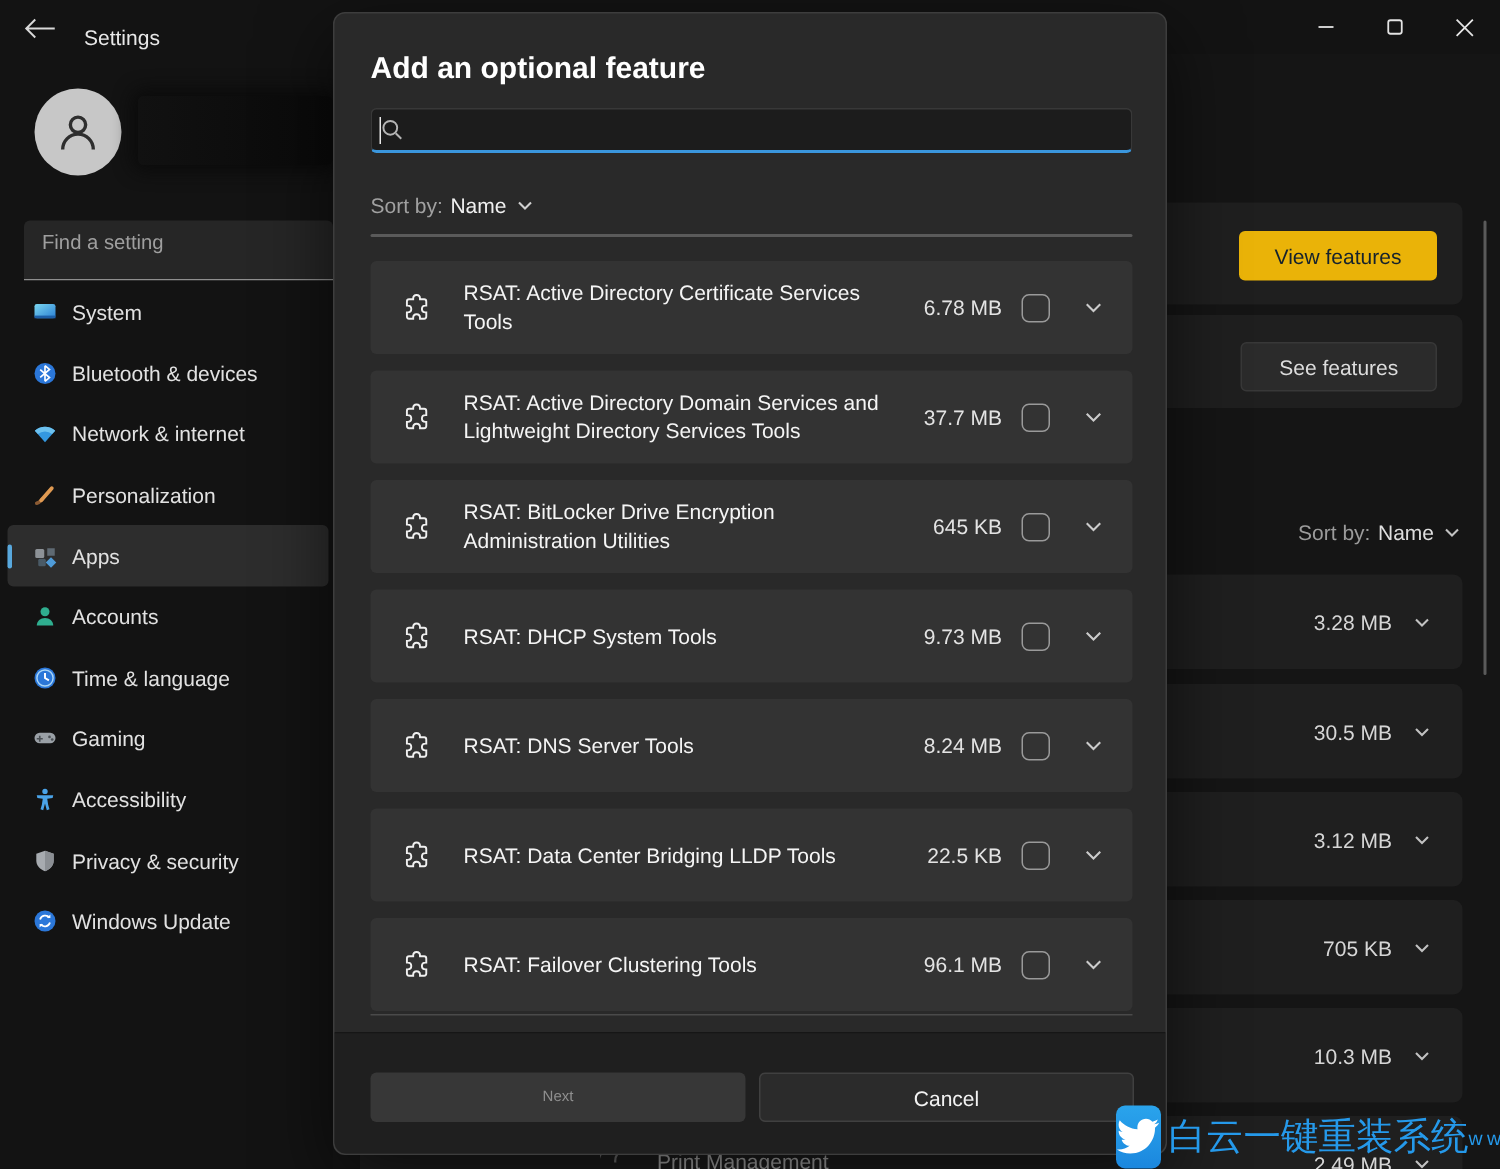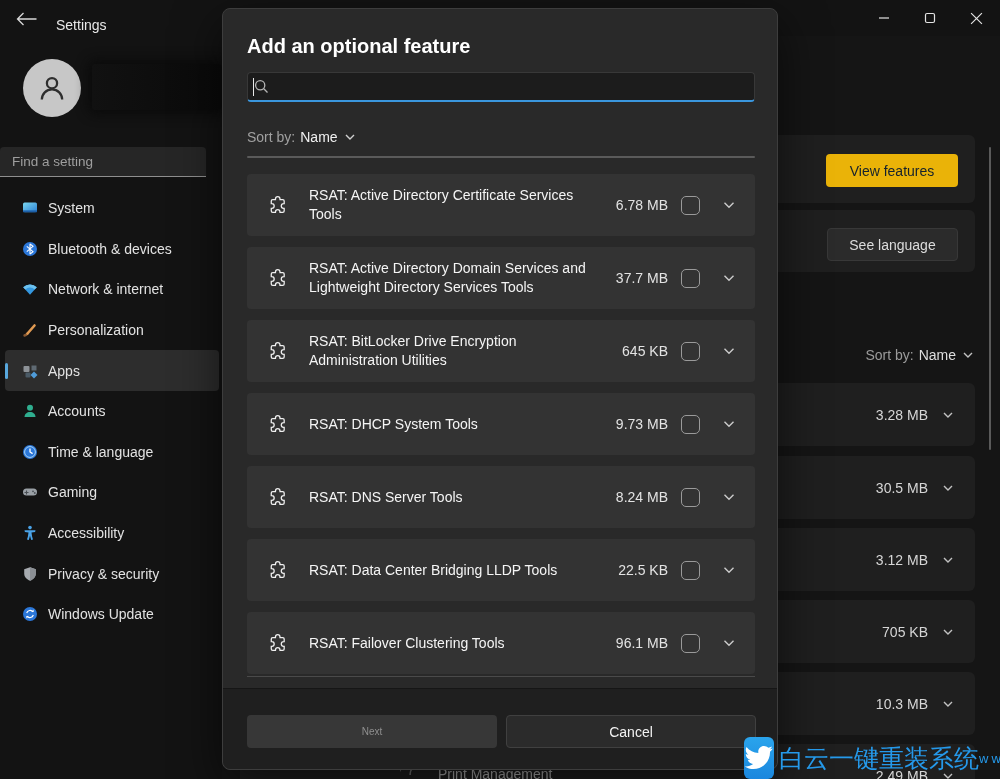--- a/index.html
+++ b/index.html
@@ -6,21 +6,21 @@
   html,body { width:1000px; height:779px; overflow:hidden; background:#131313; font-family:"Liberation Sans",sans-serif; }
   
   #titlebar { position:absolute; left:0; top:0; width:1000px; height:36px; }
   #back-btn { position:absolute; left:16px; top:12px; width:22px; height:14px; }
   #app-title { position:absolute; left:56px; top:17px; font-size:14px; color:#e8e8e8; }
   .winctl { position:absolute; top:0; width:46px; height:36px; display:flex; align-items:center; justify-content:center; color:#e3e3e3; }
   #min-btn { left:861px; } #max-btn { left:907px; } #close-btn { left:953px; }
   
   #avatar { position:absolute; left:23px; top:59px; width:58px; height:58px; border-radius:50%; background:#c7c7c7; display:flex; align-items:center; justify-content:center; }
   #redacted-name { position:absolute; left:92px; top:64px; width:130px; height:46px; background:linear-gradient(90deg,#111111,#0a0a0a); border-radius:4px; box-shadow:0 0 12px 4px rgba(10,10,10,.9); }
-  #find-setting { position:absolute; left:0; top:147px; width:206px; height:30px; background:#262626; border-radius:4px 4px 0 0; border-bottom:1px solid #8f8f8f; color:#9f9f9f; font-size:13.5px; line-height:29px; padding-left:12px; }
+  #find-setting { position:absolute; left:16px; top:147px; width:206px; height:40px; background:#262626; border-radius:4px 4px 0 0; border-bottom:1px solid #8f8f8f; color:#9f9f9f; font-size:13.5px; line-height:29px; padding-left:12px; }
   #sidebar-nav { position:absolute; left:5px; top:188px; width:214px; }
   .nav-item { position:relative; height:40.6px; display:flex; align-items:center; border-radius:4px; color:#e2e2e2; font-size:14px; }
   .nav-item.selected { background:#2d2d2d; }
   .nav-item .pill { position:absolute; left:0; top:12.5px; width:3px; height:16px; border-radius:2px; background:#58a8dd; }
   .nav-icon { width:16px; height:16px; margin-left:17px; flex:0 0 16px; }
   .nav-label { margin-left:10px; }
   
   #content { position:absolute; left:222px; top:36px; width:778px; height:743px; background:#151515; }
   .bg-card { position:absolute; left:18px; width:735px; background:#1f1f1f; border-radius:6px; }
   #view-features-btn { position:absolute; left:604px; top:118px; width:132px; height:33px; background:#eab308; color:#15222d; font-size:14px; border-radius:4px; display:flex; align-items:center; justify-content:center; }
@@ -61,21 +61,21 @@
   #wm-brand { font-size:25px; font-weight:400; color:#2599ea; letter-spacing:0px; line-height:27px; white-space:nowrap; }
   #wm-url { font-size:13px; color:#2599ea; letter-spacing:3px; margin-top:0px; white-space:nowrap; }
 </style>
 </head>
 <body>
 
 <div id="content">
   <div class="bg-card" style="top:99px; height:68px;"></div>
   <div class="bg-card" style="top:174px; height:62px;"></div>
   <div id="view-features-btn">View features</div>
-  <div id="see-history-btn">See language</div>
+  <div id="see-history-btn">See features</div>
   <div id="bg-sort">
     <span class="sb-label">Sort by:</span>
     <span class="sb-value">Name</span>
     <svg class="chev" viewBox="0 0 14 14">
         <path d="M3 5l4 4 4-4" fill="none" stroke="#c2c2c2" stroke-width="1.4"></path>
       </svg>
   </div>
   <div id="bg-size-cards">
       <div class="bg-card size-card" style="top: 347px;">
         <span class="size-label">3.28 MB</span>

